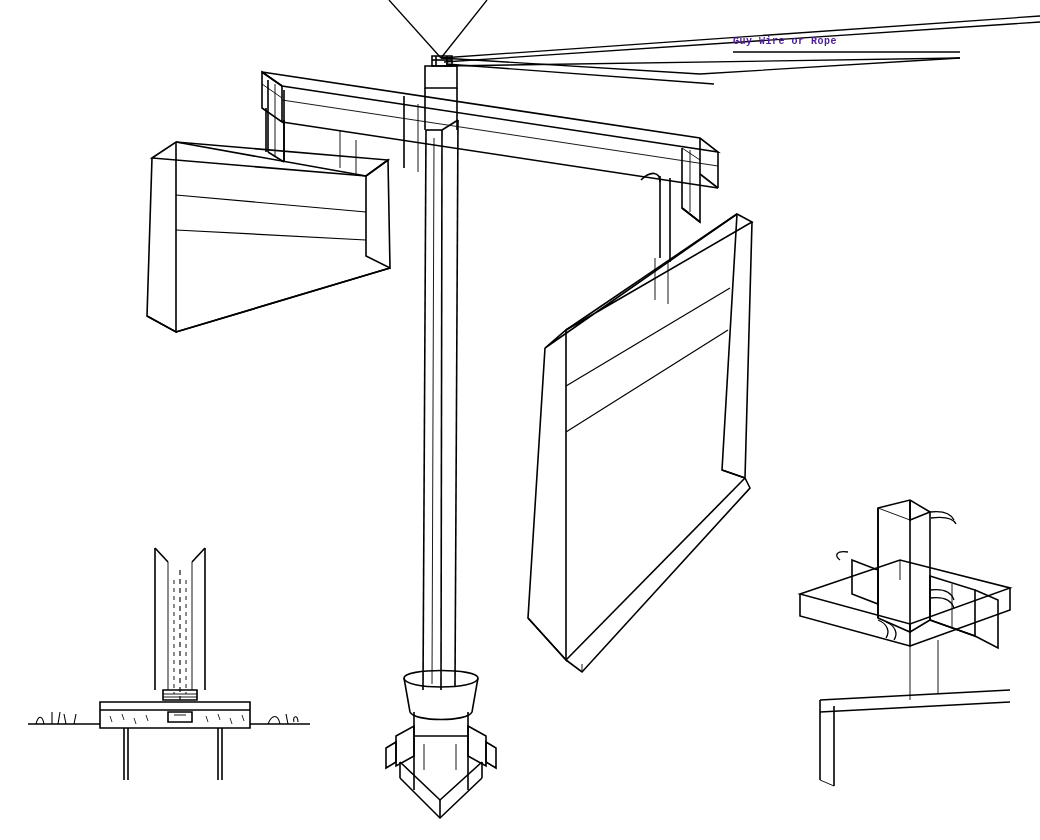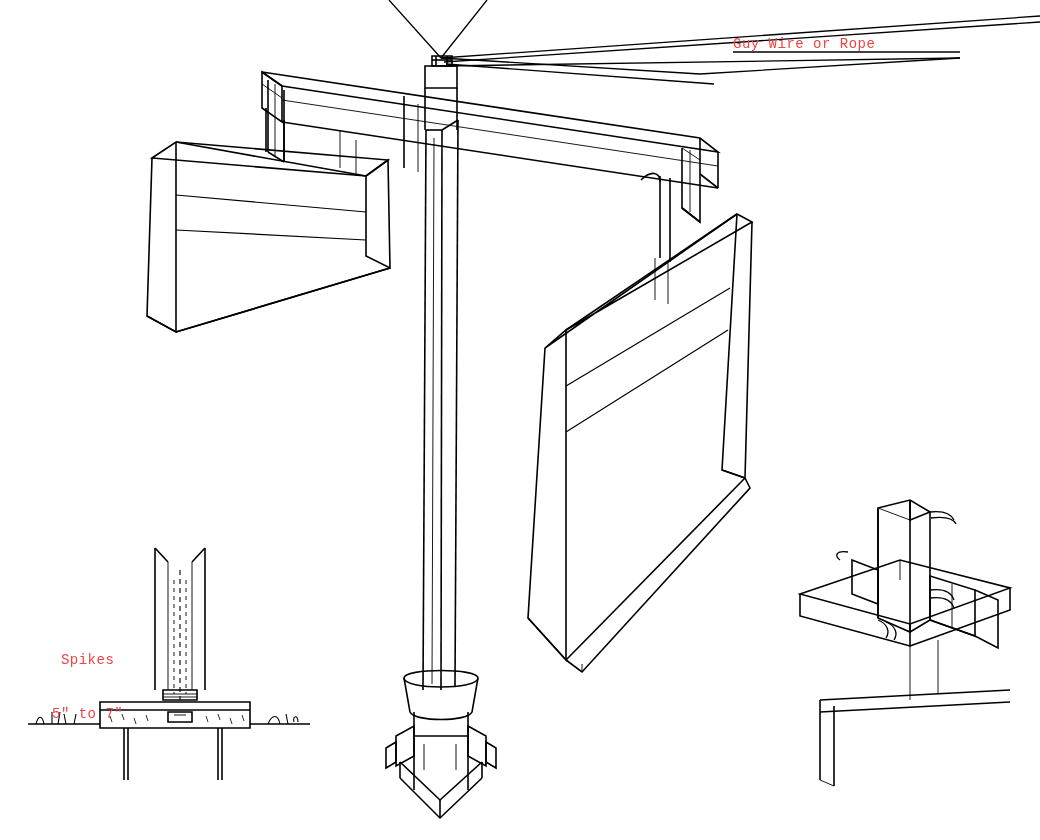--- a/index.html
+++ b/index.html
@@ -20,23 +20,23 @@
   #drawing {
     position: absolute;
     left: 0;
     top: 0;
     width: 1040px;
     height: 840px;
   }
   .lbl {
     position: absolute;
     font-family: "Liberation Mono", monospace;
-    font-weight: normal;
-    font-size: 14px;
-    color: #ef4444;
+    font-weight: bold;
+    font-size: 10px;
+    color: #4c1d95;
     white-space: pre;
     letter-spacing: 0.5px;
   }
   #label-guy-wire {
     left: 733px;
     top: 36px;
   }
   #label-spikes {
     left: 52px;
     top: 615px;
@@ -270,18 +270,14 @@
         <path d="M820 780 L834 786" stroke-width="0.9"></path>
         <path d="M910 646 L910 700" stroke-width="0.9"></path>
         <path d="M938 640 L938 694" stroke-width="0.9"></path>
       </g>
 
     </g>
   </svg>
 
   <div class="lbl" id="label-guy-wire">Guy Wire or Rope</div>
 
-  <div class="lbl" id="label-spikes">
-    <div>Spikes</div>
-    <div>5" to 7"</div>
-  </div>
 
 </div>
 
 </body></html>

